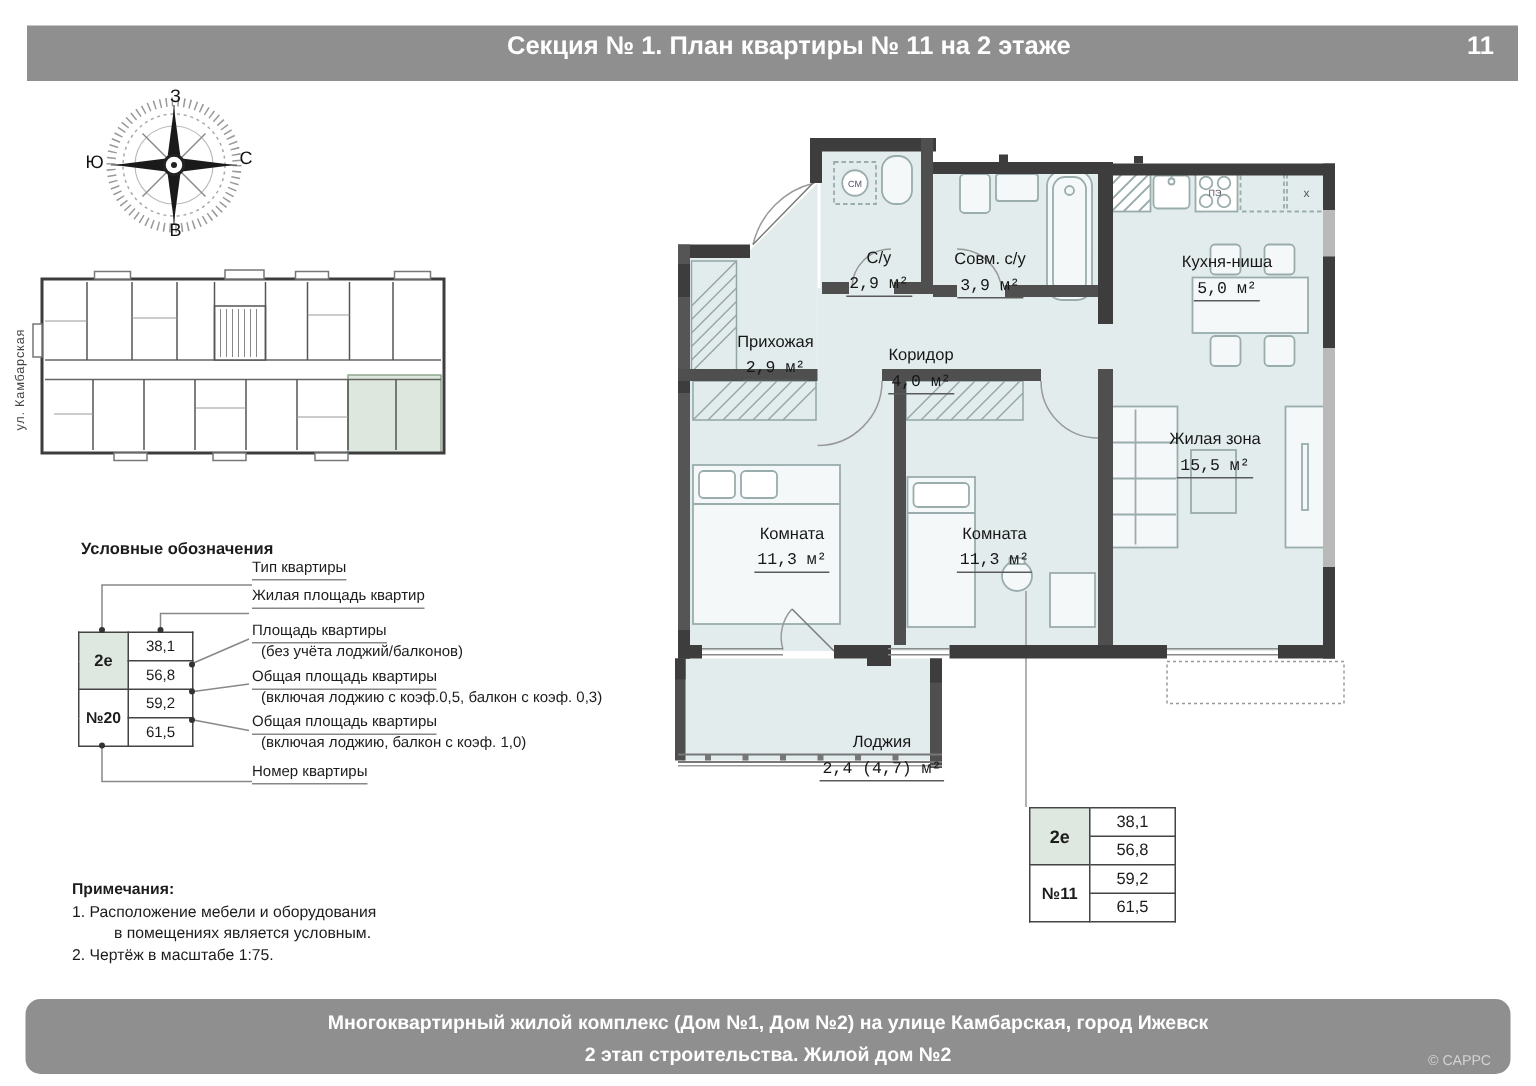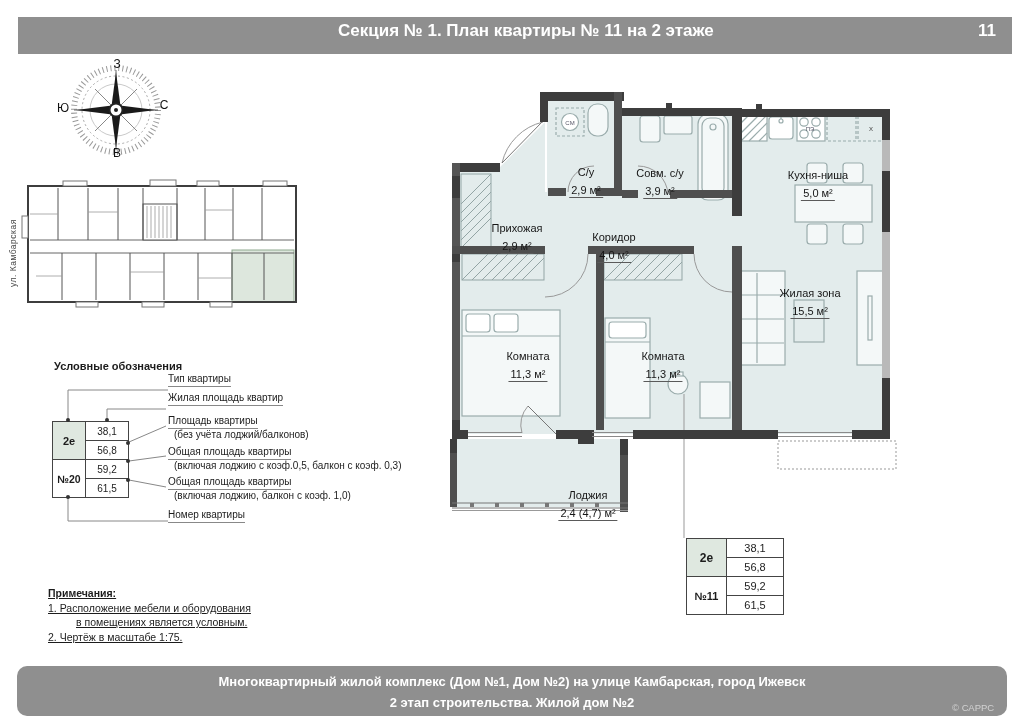--- a/index.html
+++ b/index.html
@@ -8,38 +8,38 @@
   .bar{position:absolute;background:#8f8f8f;color:#fff;font-weight:bold;}
   #header-bar{left:18px;top:17px;width:994px;height:37px;font-size:17px;}
   #header-title{position:absolute;left:320px;top:0;line-height:27px;}
   #header-page{position:absolute;right:16px;top:0;line-height:27px;}
   #footer-bar{left:17px;top:666px;width:990px;height:50px;text-align:center;font-size:13px;border-radius:10px;}
   #footer-bar .fl{margin-top:0;line-height:21px;}
   #footer-bar .fl1{padding-top:5px;}
   #watermark{position:absolute;left:952px;top:702px;font-size:9.5px;color:#d2d2d2;font-weight:normal;}
   svg{position:absolute;}
   .roomlbl{position:absolute;transform:translate(-50%,-50%);text-align:center;font-size:11px;color:#161616;white-space:nowrap;margin-top:24px;}
-  .roomlbl .area{display:inline-block;margin-top:6px;border-bottom:1px solid #5a5a5a;padding:0 2px 1px 2px;}
+  .roomlbl .area{display:inline-block;margin-top:6px;border-bottom:1px solid #5a5a5a;padding:0 2px 1px 2px;font-family:Liberation Mono, monospace;}
   .vtext{position:absolute;left:8px;top:203px;height:84px;writing-mode:vertical-rl;transform:rotate(180deg);
          font-size:8.5px;color:#444;letter-spacing:.5px;}
   
   #legend-title{position:absolute;left:54px;top:360px;font-size:11px;font-weight:bold;}
   table.card{position:absolute;border-collapse:collapse;}
   table.card td{border:1px solid #444;text-align:center;vertical-align:middle;padding:0;}
   #legend-card{left:52px;top:421px;}
   #legend-card td.c1{width:32px;font-weight:bold;font-size:11px;}
   #legend-card td.c2{width:42px;height:18px;font-size:10px;}
   #apt-card{left:686px;top:538px;}
   #apt-card td.c1{width:39px;font-weight:bold;font-size:12px;}
   #apt-card td.c2{width:56px;height:18px;font-size:11px;}
   td.sage{background:#dfe8e0;}
   .leglbl{position:absolute;left:168px;font-size:10px;line-height:12px;}
   .leglbl .m{border-bottom:1px solid #888;padding-bottom:1px;display:inline-block;}
   .leglbl .s{margin-left:6px;}
-  #notes{position:absolute;left:48px;top:586px;font-size:10.5px;line-height:14.5px;text-decoration:underline;}
+  #notes{position:absolute;left:48px;top:586px;font-size:10.5px;line-height:14.5px;}
   #notes .nt{font-weight:bold;}
   #notes .ind{margin-left:28px;}
   .compass-letter{position:absolute;font-size:12px;color:#111;transform:translate(-50%,-50%);}
 </style>
 </head>
 <body>
 
 <div id="page">
 
   <div id="header-bar" class="bar">

